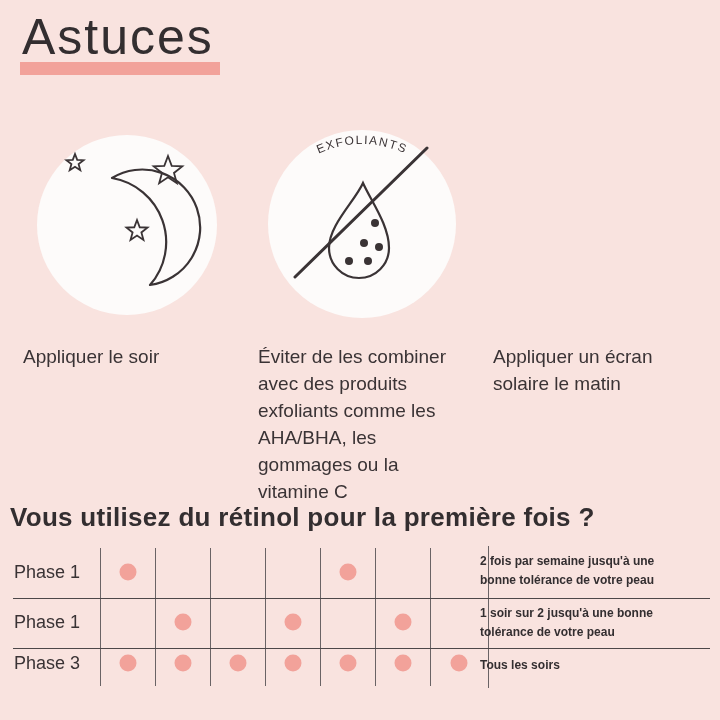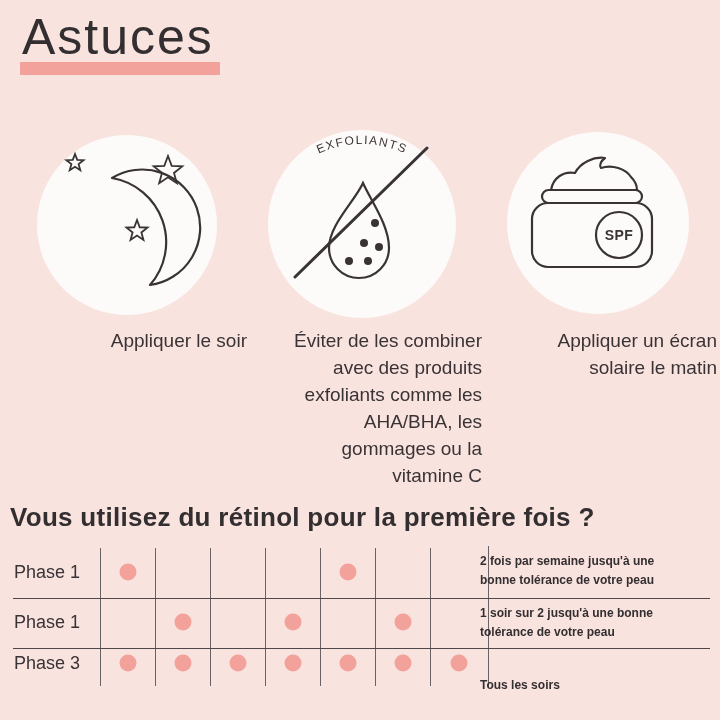--- a/index.html
+++ b/index.html
@@ -19,22 +19,22 @@
     background:#f2a29a;
   }
   .tip-circle{
     position:absolute;border-radius:50%;background:#fdfbfa;
   }
   #circle-1{left:37px;top:135px;width:180px;height:180px;}
   #circle-2{left:268px;top:130px;width:188px;height:188px;}
   #circle-3{left:507px;top:132px;width:182px;height:182px;}
   .tip-circle svg{display:block;width:100%;height:100%;}
   .caption{
-    position:absolute;top:327px;width:240px;margin:0;
-    text-align:right;font-size:19px;line-height:27px;
+    position:absolute;top:327px;width:240px;margin:16px;
+    text-align:left;font-size:19px;line-height:27px;
     white-space:pre-line;color:#3a3335;
   }
   #caption-1{left:7px;}
   #caption-2{left:242px;}
   #caption-3{left:477px;}
   .question{
     position:absolute;left:10px;top:502px;margin:0;
     font-size:26px;font-weight:700;letter-spacing:0.3px;color:#332e30;
   }
   .schedule{
@@ -89,29 +89,20 @@
       <circle cx="111" cy="117" r="4" fill="#3a3335"></circle>
       <circle cx="81" cy="131" r="4" fill="#3a3335"></circle>
       <circle cx="100" cy="131" r="4" fill="#3a3335"></circle>
       <line class="icon-stroke" x1="27" y1="147" x2="159" y2="18" stroke-width="3" stroke-linecap="round"></line>
       <text font-size="12" font-weight="500" letter-spacing="1.5" fill="#3a3335">
         <textPath href="#ex-arc" startOffset="50%" text-anchor="middle">EXFOLIANTS</textPath>
       </text>
     </svg>
   </div>
 
-  <div class="tip-circle" id="circle-3">
-    <svg viewBox="0 0 182 182">
-      <path stroke="#3a3335" stroke-width="2.2" fill="#fdfbfa" stroke-linejoin="round" d="M44,58 C46,46 56,39 68,41 C73,31 87,24 98,26 C94,29 92,33 94,36 C105,32 119,37 124,45 C128,49 130,53 130,58 Z"></path>
-      <rect class="icon-stroke" stroke-width="2.2" x="35" y="58" width="100" height="13" rx="6.5"></rect>
-      <rect class="icon-stroke" stroke-width="2.2" x="25" y="71" width="120" height="64" rx="16"></rect>
-      <circle cx="112" cy="103" r="23" stroke="#3a3335" stroke-width="2.2" fill="#fdfbfa"></circle>
-      <text x="112" y="103" text-anchor="middle" dominant-baseline="central" font-size="14" font-weight="700" letter-spacing="0.5" fill="#3a3335">SPF</text>
-    </svg>
-  </div>
 
   <p class="caption" id="caption-1">Appliquer le soir</p>
   <p class="caption" id="caption-3">Appliquer un écran
 solaire le matin</p>
   <p class="caption" id="caption-2">Éviter de les combiner
 avec des produits
 exfoliants comme les
 AHA/BHA, les
 gommages ou la
 vitamine C</p>
@@ -141,16 +132,16 @@
       <div class="desc" style="top: 58px;">1 soir sur 2 jusqu'à une bonne
 tolérance de votre peau</div>
       <div class="phase-label" style="top: 117px;">Phase 3</div>
       <div class="dot" style="left: 127.5px; top: 117px;"></div>
       <div class="dot" style="left: 182.5px; top: 117px;"></div>
       <div class="dot" style="left: 237.5px; top: 117px;"></div>
       <div class="dot" style="left: 292.5px; top: 117px;"></div>
       <div class="dot" style="left: 347.5px; top: 117px;"></div>
       <div class="dot" style="left: 402.5px; top: 117px;"></div>
       <div class="dot" style="left: 459px; top: 117px;"></div>
-      <div class="desc" style="top: 110px; margin-top: 20px;">Tous les soirs</div>
+      <div class="desc" style="top: 110px;">Tous les soirs</div>
     </div>
 
 </div>
 
 </body></html>

